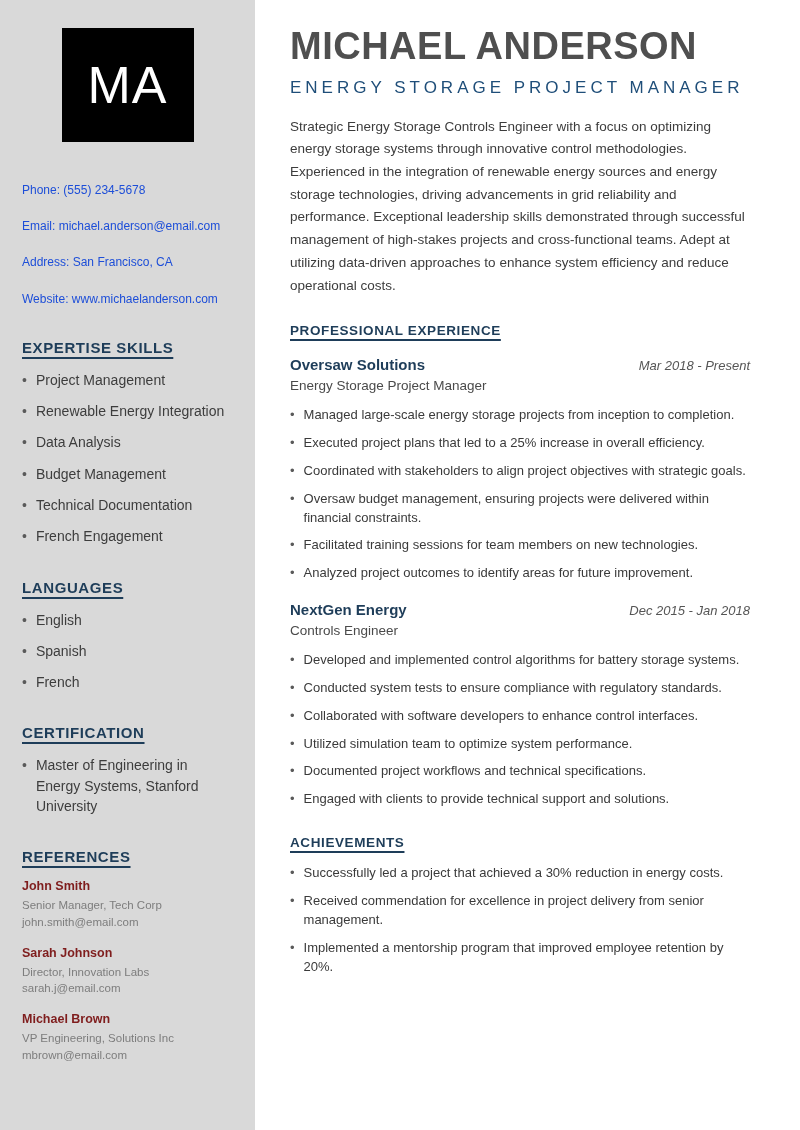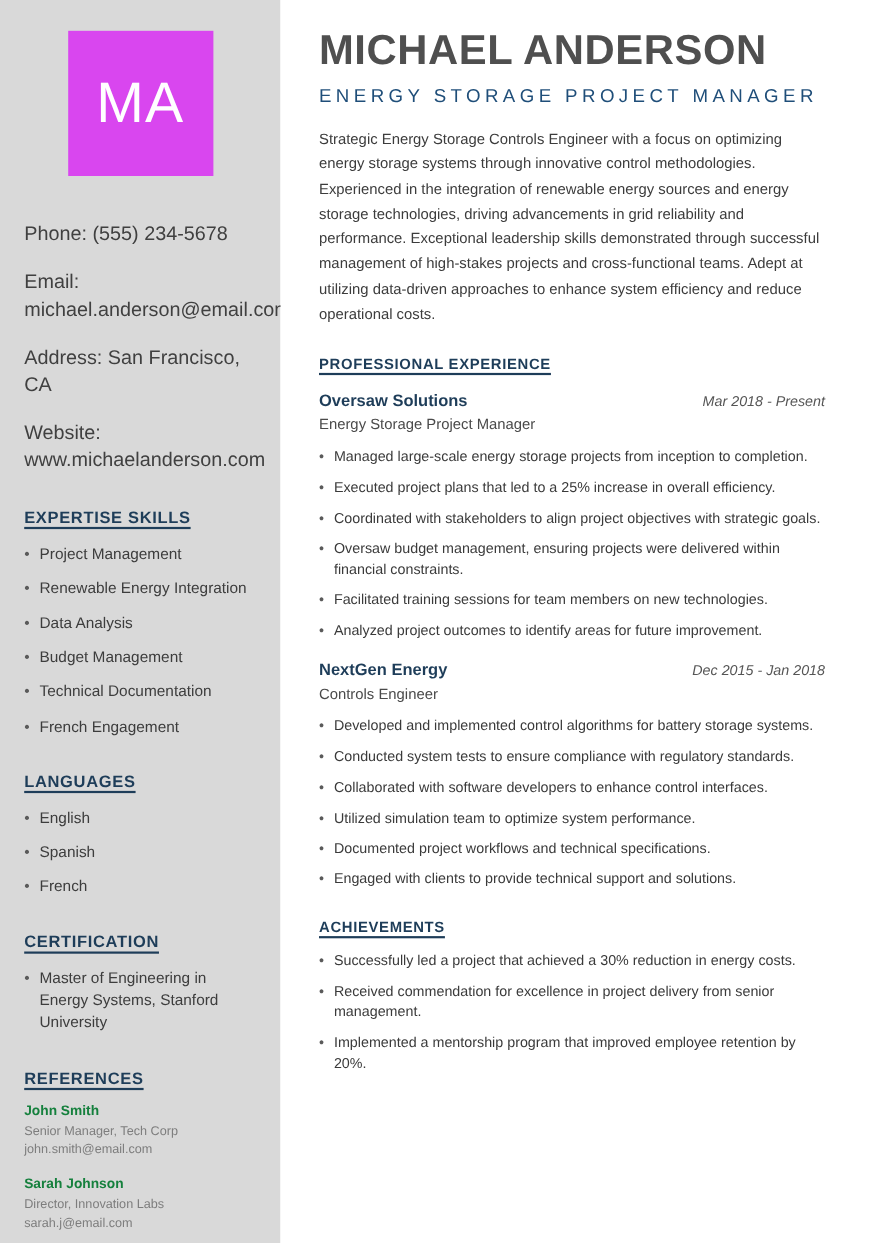--- a/index.html
+++ b/index.html
@@ -20,39 +20,39 @@
   
   .sidebar {
     width: 255px;
     min-height: 1130px;
     background: #d9d9d9;
     padding: 28px 22px 30px 22px;
     flex-shrink: 0;
   }
   .monogram {
     width: 132px;
-    height: 132px;
-    background: #d946ef;
+    height: 114px;
+    background: #000000;
     margin: 0 auto;
     display: flex;
     align-items: center;
     justify-content: center;
   }
   .monogram-text {
     color: #ffffff;
     font-size: 52px;
     letter-spacing: 1px;
     font-weight: 400;
   }
   .contact {
     margin-top: 40px;
   }
   .contact-line {
-    font-size: 18px;
-    color: #404040;
+    font-size: 12px;
+    color: #1d4ed8;
     margin-bottom: 14px;
     line-height: 1.35;
     margin-top: 20px;
   }
   .side-section { margin-top: 32px; }
   .side-heading {
     font-size: 15px;
     font-weight: bold;
     color: #1e3d59;
     letter-spacing: 0.6px;
@@ -71,21 +71,21 @@
   .bullet-item::before {
     content: "\2022";
     color: #5a5a5a;
     margin-right: 9px;
     flex-shrink: 0;
   }
   .ref-entry { margin-bottom: 15px; }
   .ref-name {
     font-size: 12.5px;
     font-weight: bold;
-    color: #15803d;
+    color: #7f1d1d;
     margin-bottom: 4px;
   }
   .ref-detail {
     font-size: 11.5px;
     color: #7d7d7d;
     line-height: 1.45;
   }
 
   
   .main {

